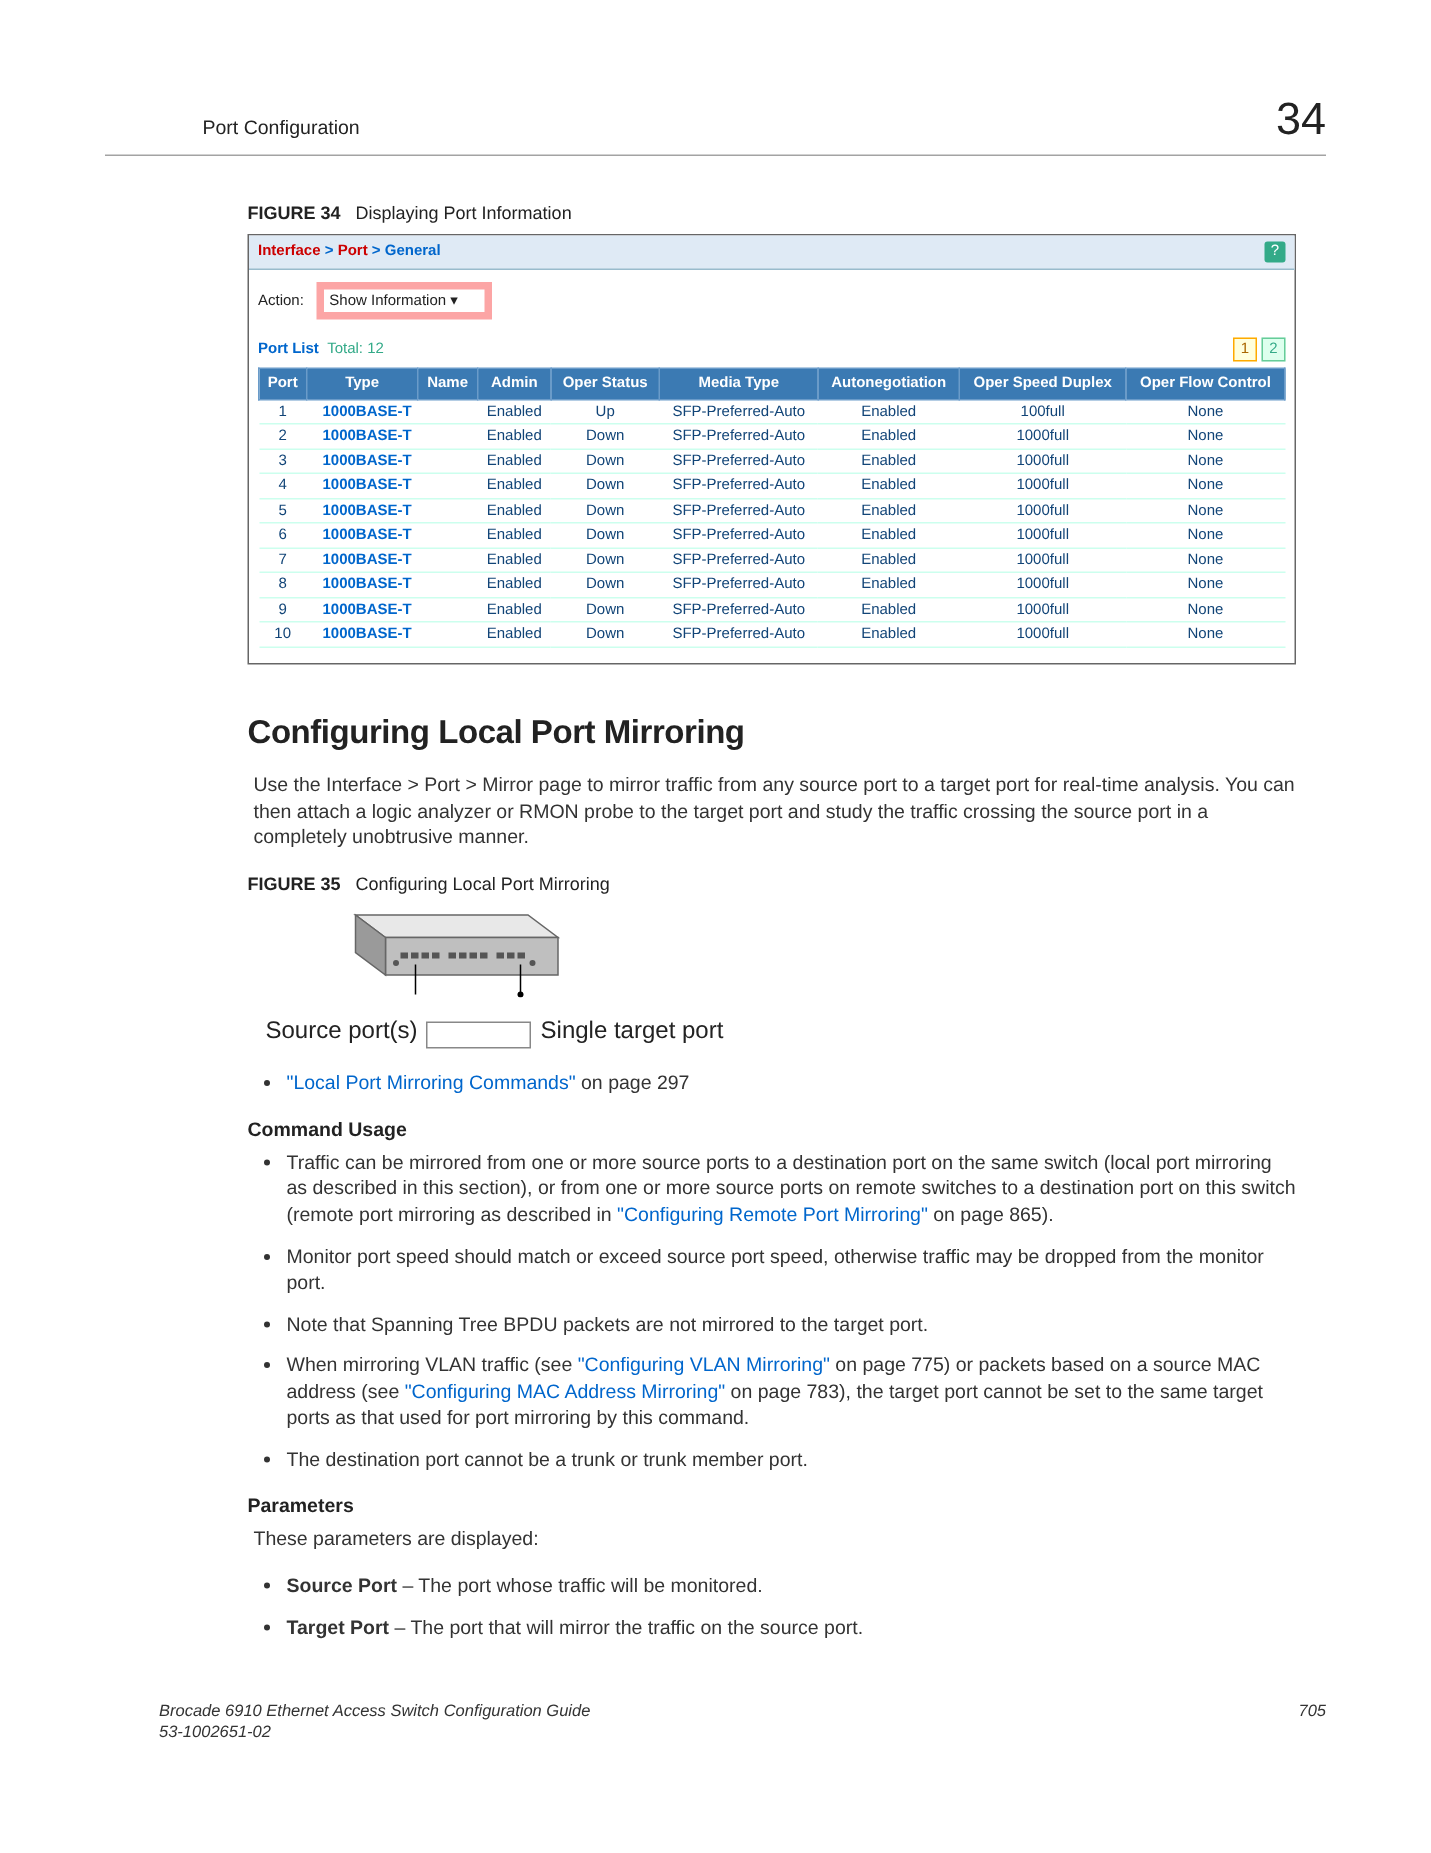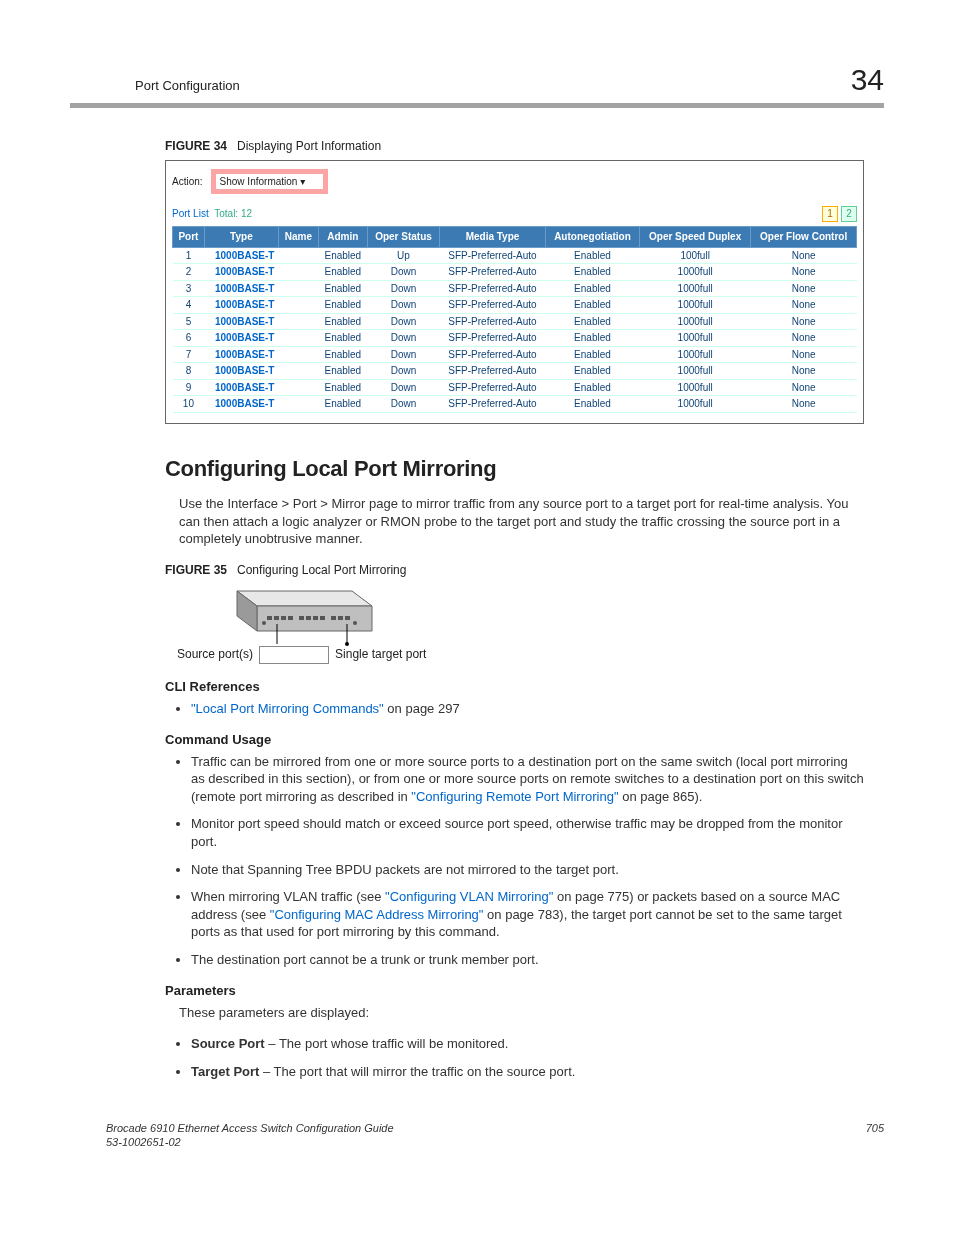--- a/index.html
+++ b/index.html
@@ -8,21 +8,21 @@
     color: #222;
     margin: 0;
     padding: 60px 70px 40px 70px;
     background: #fff;
     line-height: 1.35;
   }
   .header-row {
     display: flex;
     justify-content: space-between;
     align-items: baseline;
-    border-bottom: 5px solid #a3a3a3;
+    border-bottom: 1px solid #a3a3a3;
     padding-bottom: 2px;
     margin-bottom: 30px;
   }
   .header-left { font-size: 13px; margin-left:65px; }
   .header-right { font-size: 30px; font-weight: normal; }
   .figure-caption {
     font-size: 12px;
     margin: 10px 0 6px 0;
   }
   .figure-caption b { font-weight: bold; }
@@ -43,21 +43,21 @@
   .breadcrumb-bar .bc1 { color: #c00; font-weight: bold; }
   .breadcrumb-bar .bc2 { color: #06c; font-weight: bold; }
   .help-icon {
     width: 14px; height: 14px; background: #3a8; color:#fff;
     display:inline-flex;align-items:center;justify-content:center;
     font-size:10px;border-radius:2px;
   }
   .action-row { padding: 8px 6px; display:flex;align-items:center;gap:8px; }
   .action-select { border:5px solid #fca5a5; padding:1px 18px 1px 4px; font-size:10px; background:#fff;}
   .portlist-row { padding: 4px 6px; display:flex;justify-content:space-between;align-items:center;}
-  .portlist-row .pl-label { color:#06c; font-weight:normal;}
+  .portlist-row .pl-label { color:#06c; font-weight:bold;}
   .portlist-row .pl-total { color:#3a8; }
   .page-btns { display:flex; gap:3px;}
   .page-btn { width:14px;height:14px;border:1px solid #fa0;background:#ffd;color:#a60;
     display:inline-flex;align-items:center;justify-content:center;font-size:10px;}
   .page-btn.alt{border-color:#6c9;background:#dfe;color:#3a8;}
   table.data {
     width: calc(100% - 12px);
     margin: 0 6px 10px 6px;
     border-collapse: collapse;
     font-size: 10px;
@@ -78,26 +78,26 @@
     color:#147;
   }
   table.data td.type { color:#06c; text-align:right;font-weight:bold;}
   h2.section-title {
     font-family: "Arial Narrow", Arial, sans-serif;
     font-weight: bold;
     font-size: 22px;
     margin: 20px 0 12px 0;
     letter-spacing: -0.3px;
   }
-  p.body { margin: 0 0 14px 14px; font-size:13px; color:#333;}
+  p.body { margin: 0 0 14px 4px; font-size:13px; color:#333;}
   .diagram {
     margin: 8px 0 14px 12px;
   }
   .diagram svg { display:block;}
-  .diagram-row { display:flex; align-items:flex-start; gap:6px; font-size:12px; color:#222; margin-top:0;}
+  .diagram-row { display:flex; align-items:flex-end; gap:6px; font-size:16px; color:#222; margin-top:12px;}
   .diag-input { border:1px solid #888; padding:1px 4px; width:60px; height:14px; background:#fff;}
   .sub-head { font-weight: bold; font-size: 13px; margin: 12px 0 4px 0;}
   ul.bullets { margin: 2px 0 14px 0; padding-left: 26px; }
   ul.bullets li { margin-bottom: 10px; font-size:13px; color:#333;}
   a.link { color:#0066cc; text-decoration:none;}
   .footer {
     display:flex; justify-content:space-between;
     border-top:none;
     font-style:italic;
     font-size:11px;
@@ -115,20 +115,26 @@
   <span class="header-right">34</span>
 </div>
 
 <div class="content-indent">
 
 <div class="figure-caption">
   <b>FIGURE 34</b>&nbsp;&nbsp;&nbsp;<span>Displaying Port Information</span>
 </div>
 
 <div class="screenshot-box">
+  <div class="breadcrumb-bar">
+    <div>
+      <span class="bc1">Interface</span><span class="bc2"> &gt; </span><span class="bc1">Port</span><span class="bc2"> &gt; </span><span class="bc2">General</span>
+    </div>
+    <span class="help-icon">?</span>
+  </div>
   <div class="action-row">
     <span>Action:</span>
     <span class="action-select"><span>Show Information</span> ▾</span>
   </div>
   <div class="portlist-row">
     <div>
       <span class="pl-label">Port List</span>
       &nbsp;<span class="pl-total">Total: 12</span>
     </div>
     <div class="page-btns">
@@ -295,21 +301,20 @@
     <line x1="170" y1="38" x2="170" y2="58" stroke="#000"></line>
     <circle cx="170" cy="58" r="2" fill="#000"></circle>
   </svg>
   <div class="diagram-row">
     <span>Source port(s)</span>
     <span class="diag-input"></span>
     <span>Single target port</span>
   </div>
 </div>
 
-<div class="sub-head">CLI References</div>
 <ul class="bullets">
   <li>
     <a class="link">"Local Port Mirroring Commands"</a><span> on page 297</span>
   </li>
 </ul>
 
 <div class="sub-head">Command Usage</div>
 <ul class="bullets">
   <li>
     <span>Traffic can be mirrored from one or more source ports to a destination port on the same switch (local port mirroring as described in this section), or from one or more source ports on remote switches to a destination port on this switch (remote port mirroring as described in </span><a class="link">"Configuring Remote Port Mirroring"</a><span> on page 865).</span>

